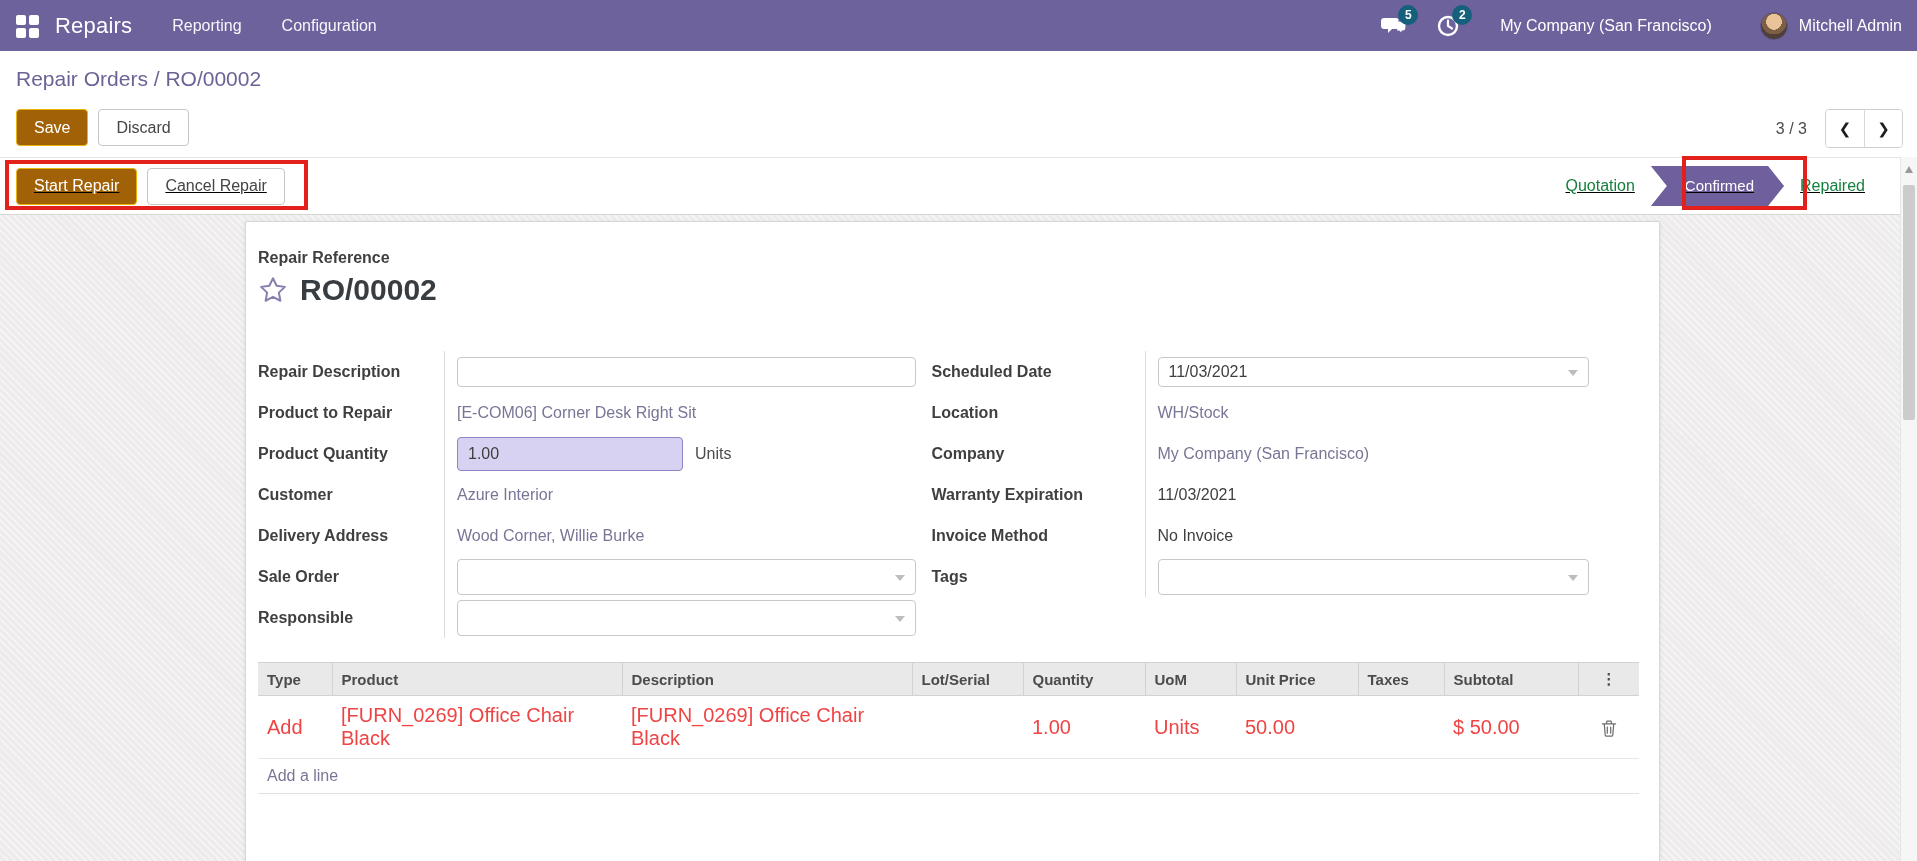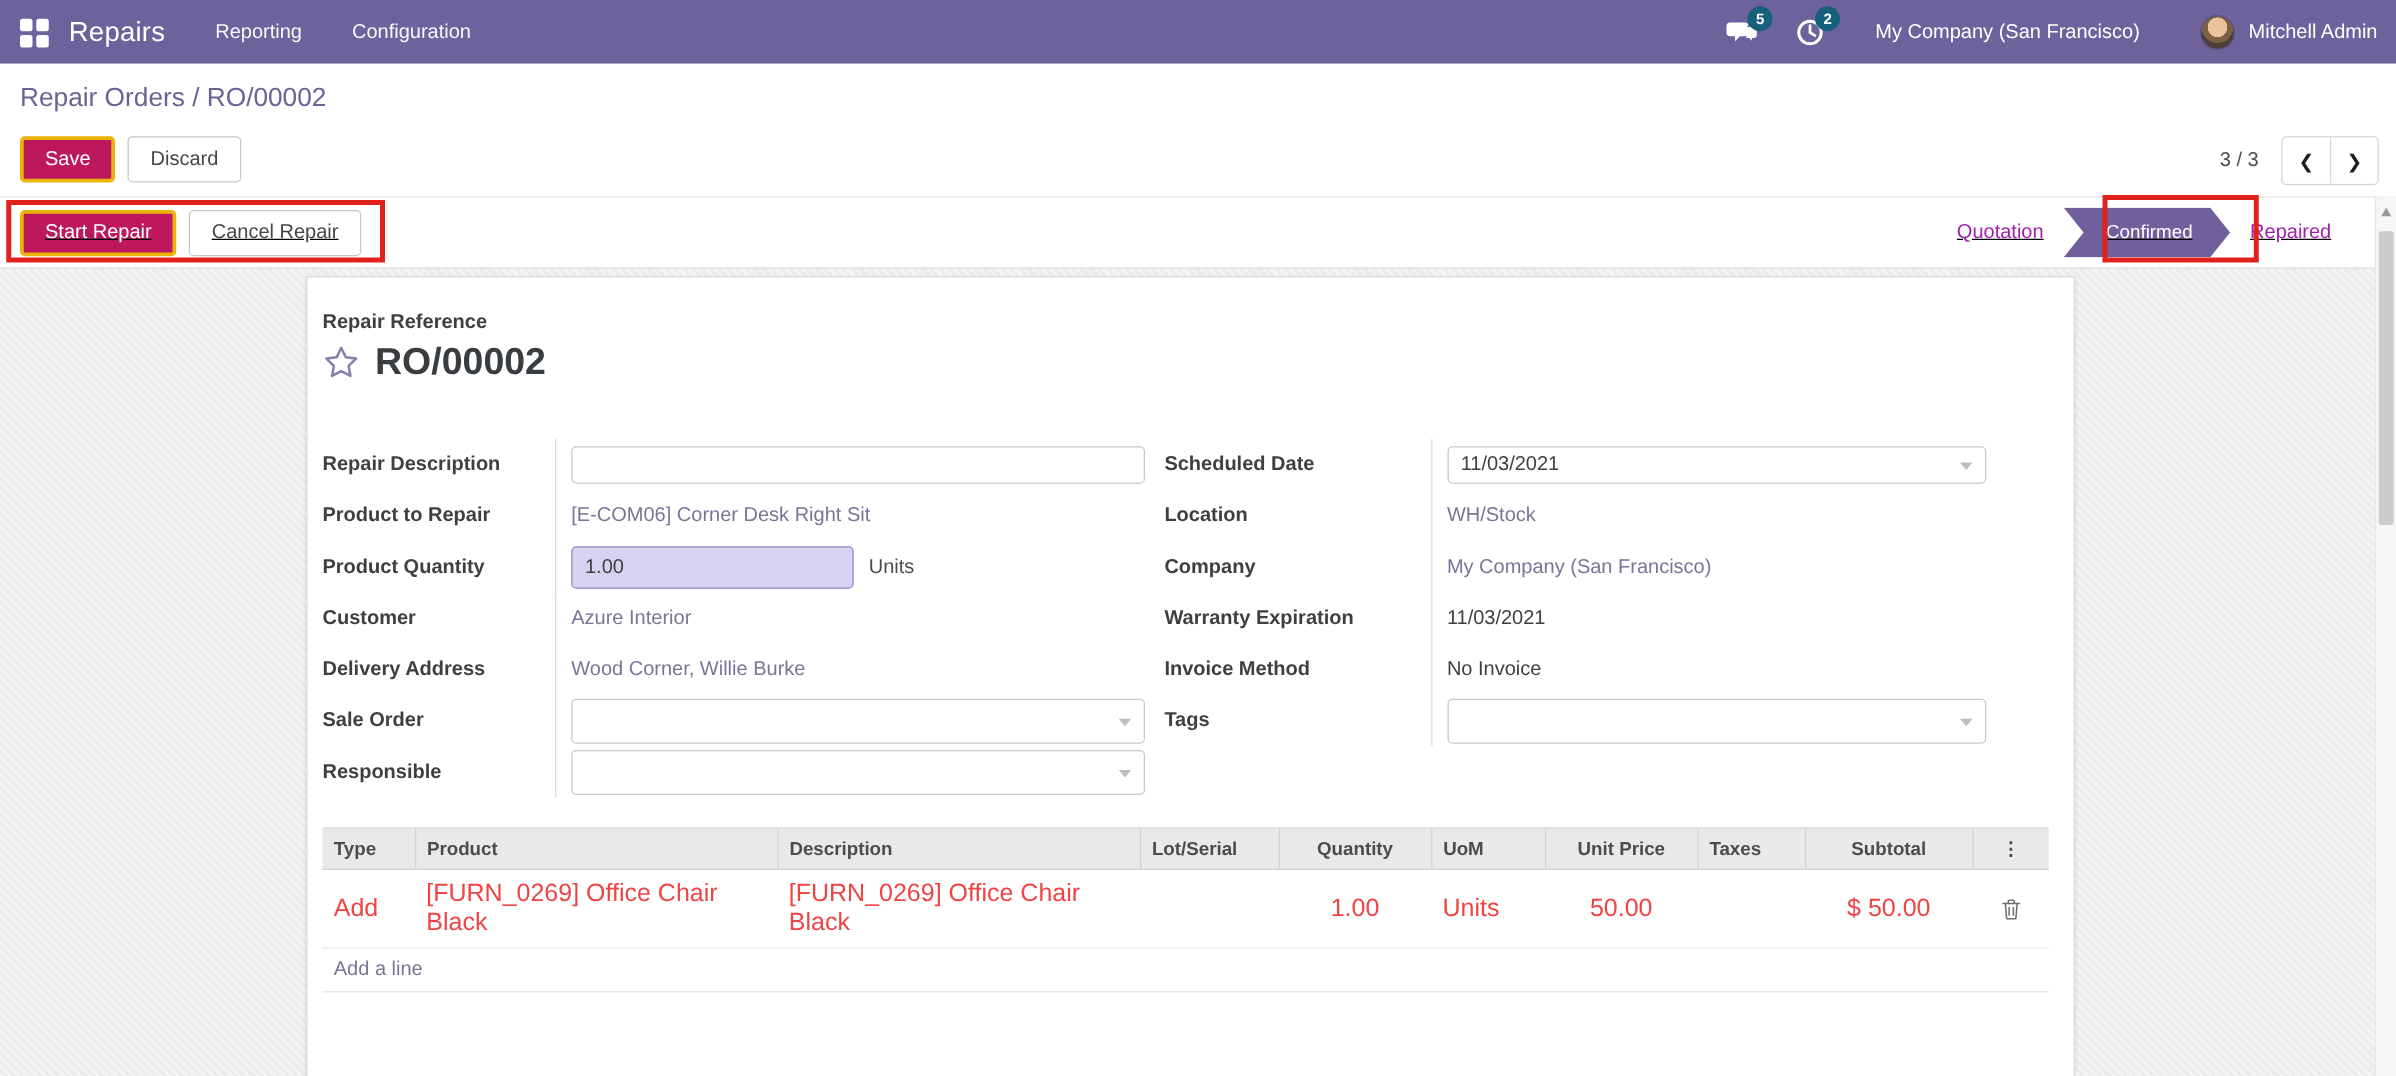--- a/index.html
+++ b/index.html
@@ -17,33 +17,33 @@
   .company-name { font-size:16px; margin-left:38px; cursor:pointer; }
   .avatar { width:28px; height:28px; border-radius:50%; margin-left:48px; cursor:pointer;
             background:radial-gradient(circle at 50% 34%, #e9c49b 0 36%, #7d5f45 37% 58%, #4e4038 59% 100%); border:1px solid #5a5186; }
   .user-name { font-size:16px; margin-left:11px; cursor:pointer; }
 
   
   .control-panel { position:absolute; top:51px; left:0; width:100%; height:106px; background:#fff;text-decoration:underline; }
   .breadcrumb { position:absolute; top:16px; left:16px; font-size:21px; color:#6d6296; cursor:pointer; }
   .cp-actions { position:absolute; top:58px; left:16px; display:flex; }
   .btn { font-size:16px; height:37px; padding:0 17px; border-radius:4px; cursor:pointer; display:flex; align-items:center; }
-  .btn-primary { background:#be185d; border:3px solid #eab308; color:#fff; }
+  .btn-primary { background:#a16207; border:1px solid #eab308; color:#fff; }
   .btn-secondary { background:#fff; border:1px solid #c6c6c6; color:#454545; margin-left:10px; }
   .pager { position:absolute; top:58px; right:14px; display:flex; align-items:center; }
   .pager-value { font-size:16px; color:#4c4c4c; margin-right:18px; }
   .pager-btns { display:flex; border:1px solid #cfcfcf; border-radius:4px; overflow:hidden; background:#fff; }
   .pager-btn { width:38px; height:37px; display:flex; align-items:center; justify-content:center; font-size:15px; color:#1d1d1d; cursor:pointer; background:#fff; }
   .pager-btn + .pager-btn { border-left:1px solid #d8d8d8; }
 
   
   .status-row { position:absolute; top:157px; left:0; width:100%; height:58px; background:#fff; border-top:1px solid #e4e4e4; border-bottom:1px solid #d6d6d6; display:flex; align-items:center; justify-content:space-between;text-decoration:underline; }
   .status-buttons { display:flex; margin-left:16px; }
   .statebar { display:flex; align-items:center; margin-right:38px; }
-  .state { font-size:16px; color:#a21caf; padding:0 14px; cursor:pointer; }
+  .state { font-size:16px; color:#15803d; padding:0 14px; cursor:pointer; }
   .state-arrow { background:#6f5f9d; color:#fff; font-size:15px; height:40px; line-height:40px; padding:0 30px 0 34px; margin:0 2px;
                  clip-path:polygon(0 0, calc(100% - 16px) 0, 100% 50%, calc(100% - 16px) 100%, 0 100%, 16px 50%); cursor:pointer; }
 
   
   .annotation { position:absolute; border:4px solid #e2211c; z-index:50; pointer-events:none; }
   .annotation-1 { left:5px; top:160px; width:303px; height:50px; }
   .annotation-2 { left:1682px; top:156px; width:125px; height:54px; }
 
   
   .content { position:absolute; top:215px; left:0; right:0; bottom:0; background-color:#edebeb;
@@ -74,21 +74,21 @@
   
   .tabs { display:flex; border-bottom:1px solid #d9d9d9; margin-top:30px; }
   .tab { font-size:16px; color:#787696; padding:9px 17px; cursor:pointer; position:relative; top:1px; margin-right:2px; }
   .tab.active { background:#fff; color:#3f3f3f; border:1px solid #d9d9d9; border-bottom:1px solid #fff; border-radius:4px 4px 0 0; }
 
   
   table.parts { width:100%; border-collapse:collapse; margin-top:24px; table-layout:fixed; }
   .parts th { background:#e9e9e9; font-size:15px; font-weight:bold; color:#4c4c4c; text-align:left; padding:7px 9px; border-top:1px solid #d2d2d2; border-bottom:1px solid #d2d2d2; }
   .parts th + th { border-left:1px solid #d2d2d2; }
   .parts td { font-size:20px; color:#ef4444; padding:8px 9px; background:#fff; }
-  .parts .num { text-align:center; }
+  .parts .num { text-align:left; }
   .parts tr.data-row td { border-bottom:1px solid #e8e8e8; }
   .cell-link { color:#56566e; cursor:pointer; }
   .add-line td { color:#787696; font-size:16px; cursor:pointer; border-bottom:1px solid #e2e2e2; }
   .trash { width:16px; height:17px; cursor:pointer; display:inline-block; vertical-align:middle; }
   .opt-head { text-align:center !important; font-size:16px; cursor:pointer; }
 
   
   .scrollbar { position:absolute; top:157px; right:0; bottom:0; width:17px; background:#f7f6f6; border-left:1px solid #e6e6e6; cursor:pointer; }
   .sb-up { position:absolute; top:9px; left:4px; width:0; height:0; border-left:4px solid transparent; border-right:4px solid transparent; border-bottom:7px solid #9a9a9a; }
   .sb-thumb { position:absolute; top:28px; left:2px; width:12px; height:235px; background:#ccc; border-radius:2px; }

